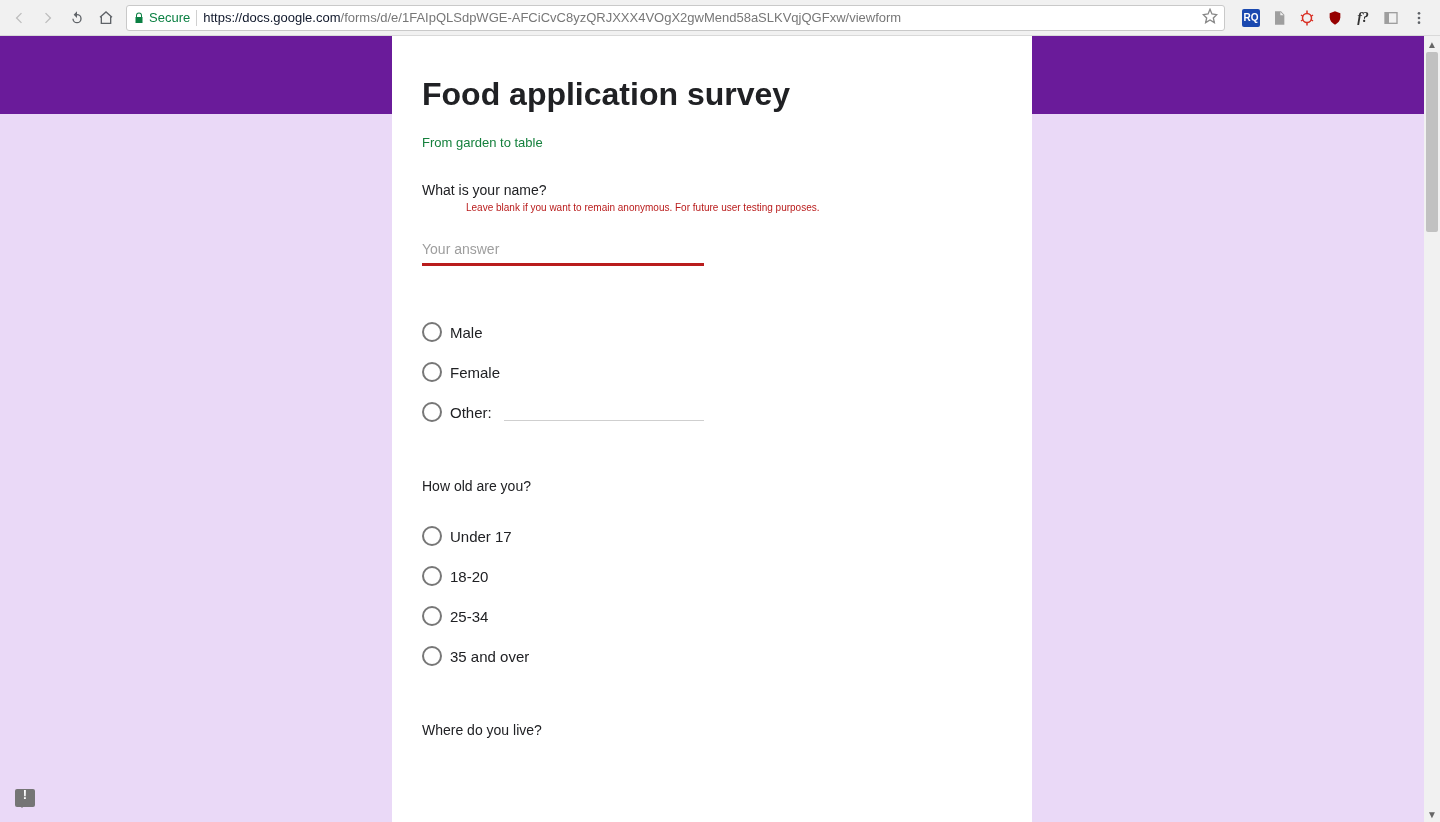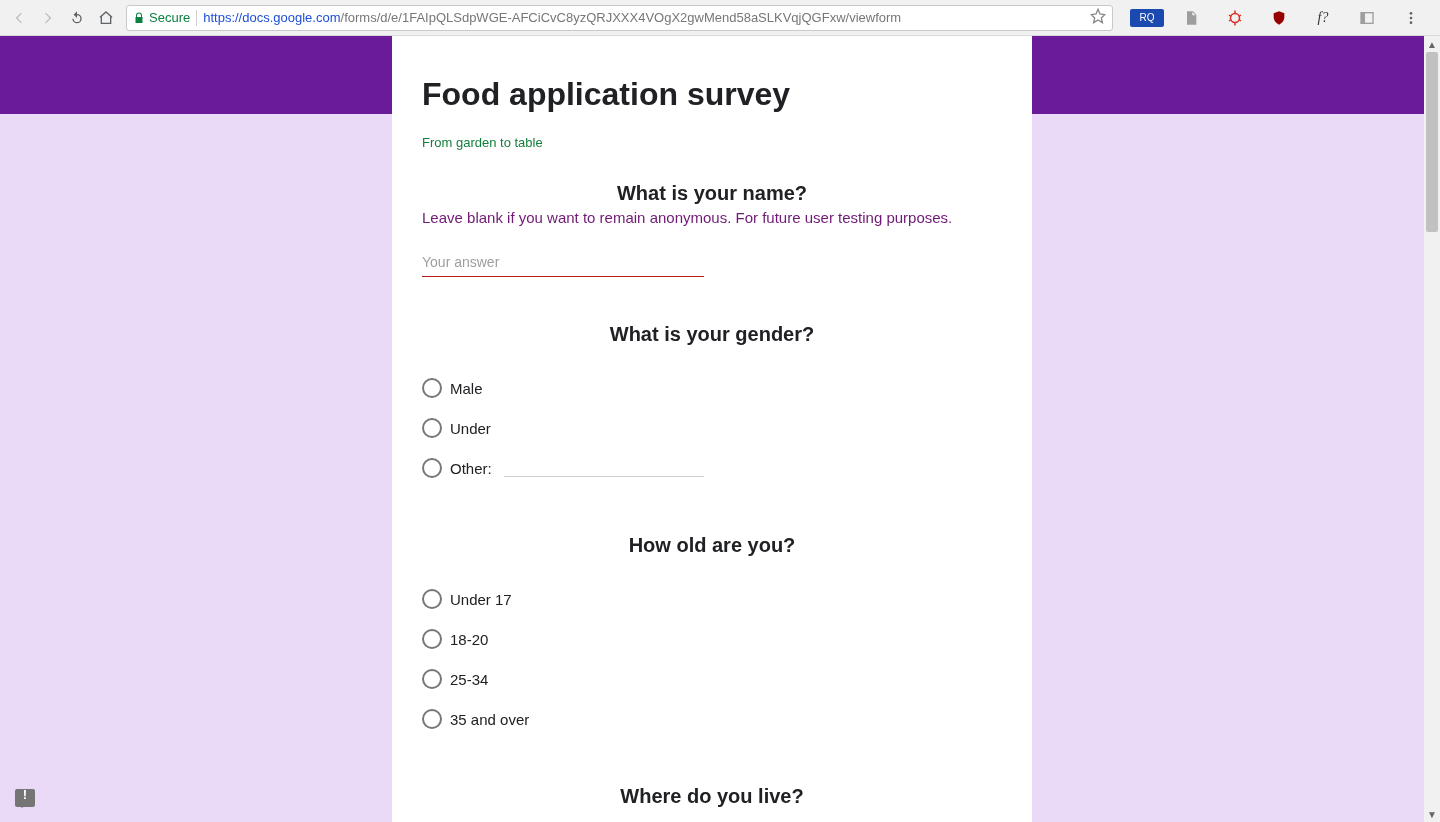--- a/index.html
+++ b/index.html
@@ -50,30 +50,30 @@
     white-space:nowrap;
   }
   .secure svg{width:12px;height:12px;fill:#0b8043;}
   .omnibox .divider{width:1px;height:16px;background:#d0d0d0;}
   .url{
     flex:1;
     white-space:nowrap;
     overflow:hidden;
     color:#777;
   }
-  .url .host{color:#1d4ed8;}
+  .url .host{color:#0f172a;}
   .star{color:#888;}
   .ext-icons{
     display:flex;align-items:center;gap:10px;
     padding:0 4px 0 8px;
   }
   .ext-icons .ico{
-    width:34px;height:18px;
+    width:18px;height:18px;
     display:flex;align-items:center;justify-content:center;
-    font-size:14px;font-weight:normal;
+    font-size:14px;font-weight:bold;
   }
   .ico.rq{background:#1a49b0;color:#fff;font-size:10px;border-radius:2px;}
   .ico.pdf{color:#9e9e9e;}
   .ico.bug svg{stroke:#d93025;fill:none;}
   .ico.shield{color:#960000;}
   .ico.shield svg{fill:#960000;}
   .ico.fq{color:#333;font-family:serif;font-style:italic;}
   .ico.tt{color:#9e9e9e;}
   .ico.dots{color:#5f6368;}
 
@@ -109,35 +109,35 @@
   }
   .form-desc{
     font-size:13px;
     color:#15803d;
     margin-bottom:32px;
   }
   .question{
     margin-bottom:46px;
   }
   .q-title{
-    font-size:20px;
-    color:#202124;
-    font-weight:700;
+    font-size:14px;
+    color:#202124;
+    font-weight:400;
     margin-bottom:4px;
-    text-align:center;
   }
   .q-help{
-    font-size:15px;
-    color:#701a75;
+    font-size:10px;
+    color:#b91c1c;
     margin-bottom:22px;
+    margin-left:44px;
   }
   .text-input{
     width:282px;
     border:none;
-    border-bottom:1px solid #b91c1c;
+    border-bottom:3px solid #b91c1c;
     padding:6px 0;
     font-size:14px;
     color:#202124;
     outline:none;
     background:transparent;
   }
   .text-input::placeholder{color:#9e9e9e;}
   .options{margin-top:22px;}
   .option{
     display:flex;align-items:center;
@@ -286,29 +286,28 @@
       <h1 class="form-title">Food application survey</h1>
       <p class="form-desc">From garden to table</p>
 
       <div class="question">
         <div class="q-title">What is your name?</div>
         <div class="q-help">Leave blank if you want to remain anonymous. For future user testing purposes.</div>
         <input class="text-input" type="text" placeholder="Your answer" style="">
       </div>
 
       <div class="question">
-        <div class="q-title">What is your gender?</div>
         <div class="options">
           <label class="option">
             <span class="radio"></span>
             <span>Male</span>
           </label>
           <label class="option">
             <span class="radio"></span>
-            <span>Under</span>
+            <span>Female</span>
           </label>
           <label class="option">
             <span class="radio"></span>
             <span>Other:</span>
             <span class="other-line"></span>
           </label>
         </div>
       </div>
 
       <div class="question">

